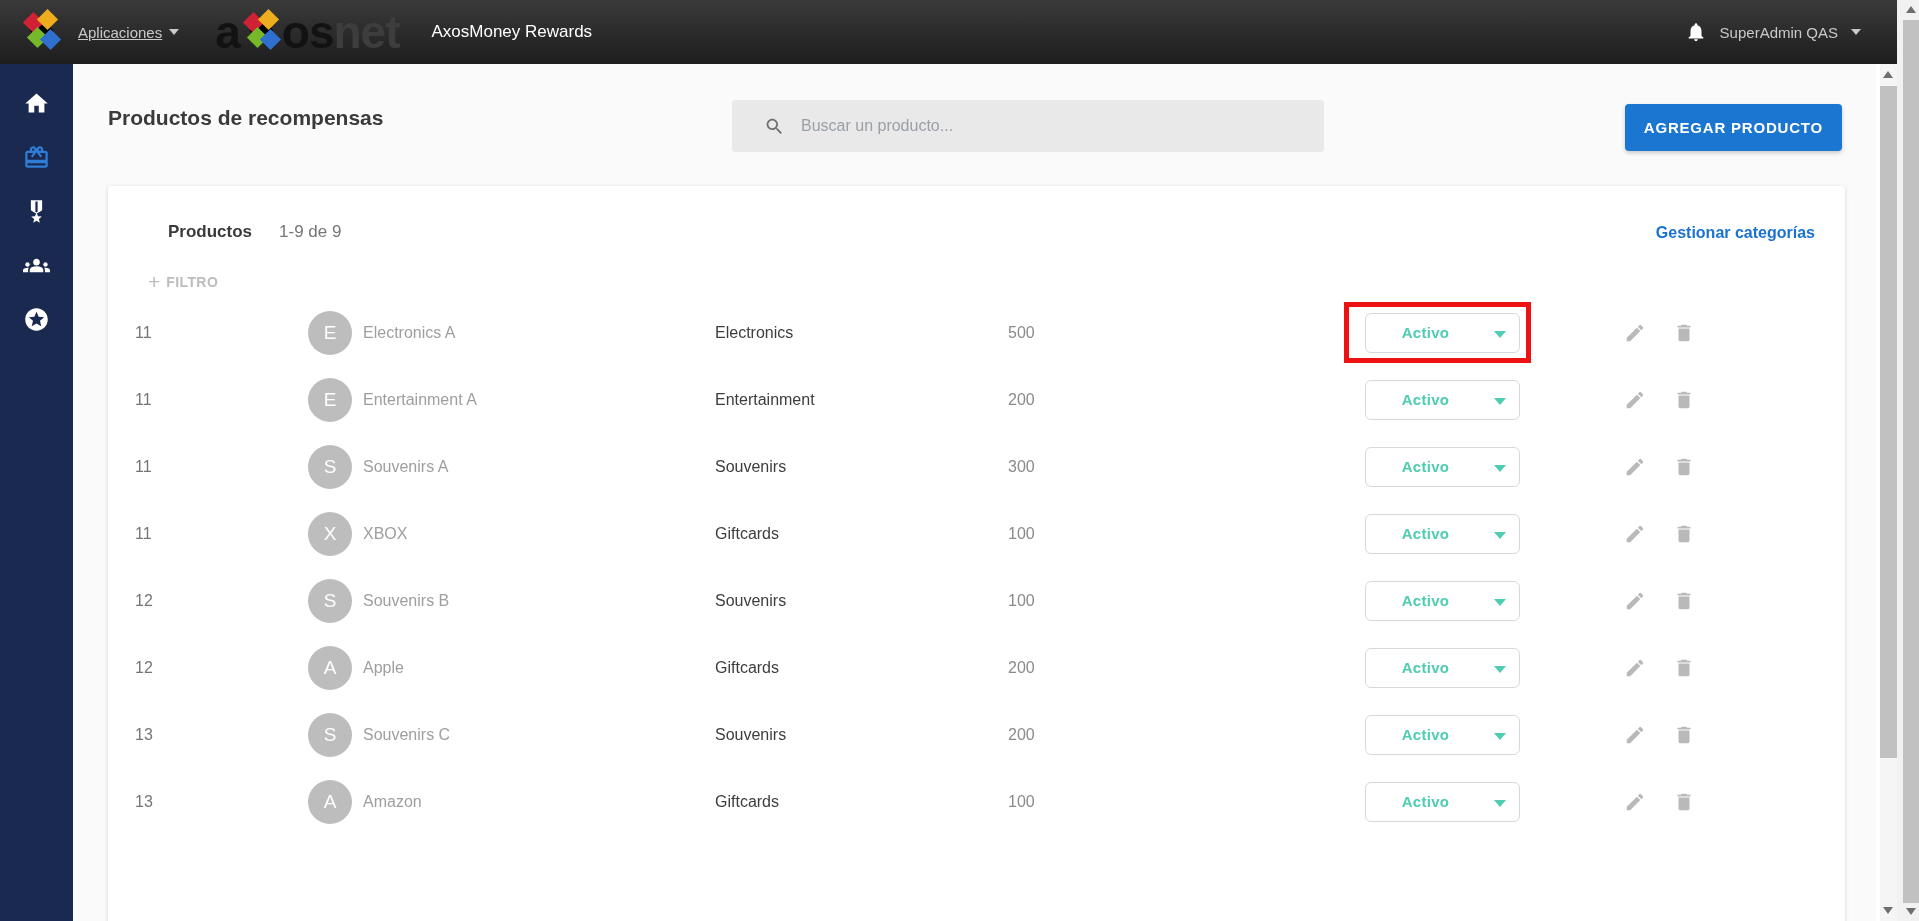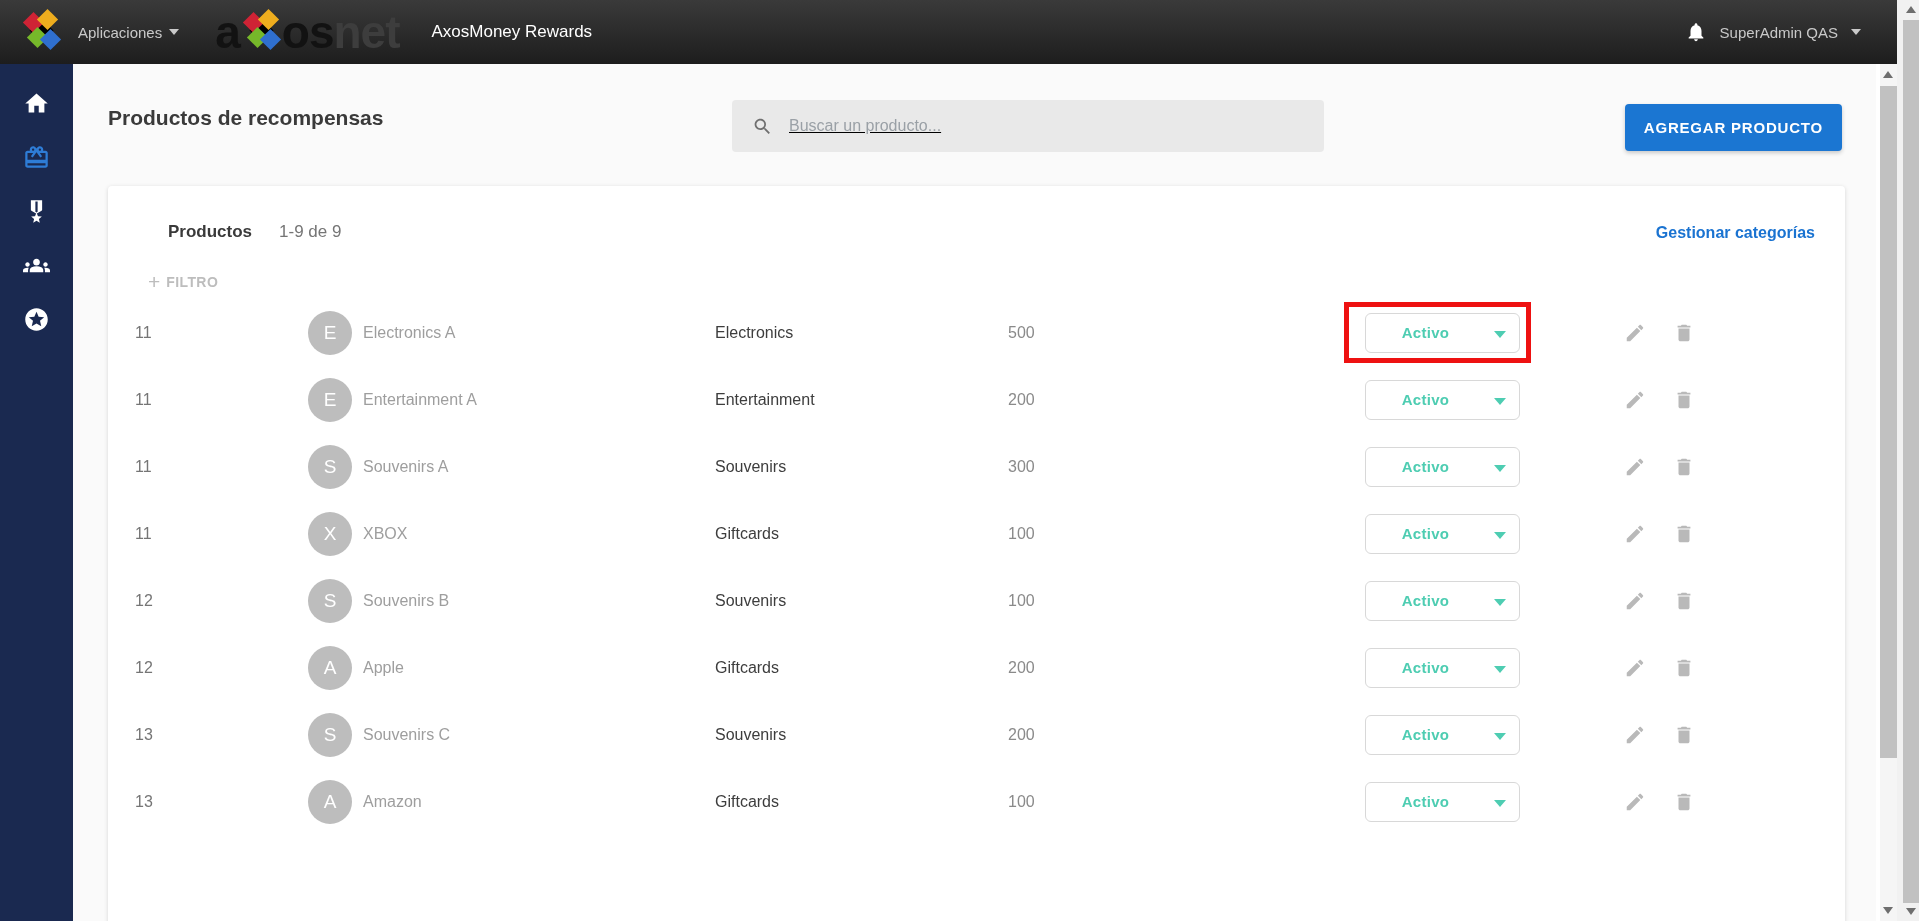--- a/index.html
+++ b/index.html
@@ -18,21 +18,21 @@
   .topbar{position:absolute;left:0;top:0;height:64px;right:22px;
     background:linear-gradient(var(--topbar-top),var(--topbar-bottom));
     display:flex;align-items:center;z-index:5;}
   .logo-x{position:relative;width:38px;height:44px;margin-left:22px;flex:none;}
   .dm{position:absolute;width:15px;height:15px;transform:rotate(45deg);}
   .dm.shadow{background:#000;width:17px;height:17px;}
   .logo-x .d1{background:#cf2335;left:4px;top:5px;}
   .logo-x .d2{background:#eead1e;left:18px;top:2px;}
   .logo-x .d3{background:#76b82a;left:8px;top:20px;}
   .logo-x .d4{background:#2f6fce;left:21px;top:22px;}
-  .apps{display:flex;align-items:center;gap:7px;margin-left:18px;color:#c9c9c9;font-size:15px;cursor:pointer;}
+  .apps{display:flex;align-items:center;gap:7px;margin-left:18px;color:#c9c9c9;font-size:15px;cursor:pointer;text-decoration:underline;}
   .caret-down{width:0;height:0;border-left:5px solid transparent;border-right:5px solid transparent;border-top:6px solid #c9c9c9;}
   .axosnet{display:flex;align-items:center;margin-left:36px;font-size:46px;font-weight:bold;letter-spacing:-1px;line-height:1;}
   .axosnet .dk{color:#121212;}
   .axosnet .nt{color:#3d3d3d;font-weight:bold;}
   .mini-x{position:relative;width:40px;height:46px;margin:0 1px;flex:none;}
   .mini-x .d1{background:#cf2335;left:5px;top:6px;}
   .mini-x .d2{background:#eead1e;left:20px;top:3px;}
   .mini-x .d3{background:#76b82a;left:9px;top:21px;}
   .mini-x .d4{background:#2f6fce;left:22px;top:23px;}
   .app-title{color:#fff;font-size:17px;margin-left:32px;}
@@ -45,21 +45,21 @@
     display:flex;flex-direction:column;align-items:center;padding-top:24px;z-index:4;}
   .side-item{width:30px;height:30px;margin-bottom:24px;display:flex;align-items:center;justify-content:center;cursor:pointer;}
   .side-item svg{width:27px;height:27px;fill:#fff;}
   .side-item.active svg{fill:var(--active-blue);}
 
   
   .main{position:absolute;left:73px;top:64px;right:43px;bottom:0;background:#fafafa;overflow:hidden;}
   .page-header{position:relative;height:122px;}
   .page-title{position:absolute;left:35px;top:42px;font-size:21px;font-weight:bold;color:var(--dark);}
   .searchbox{position:absolute;left:659px;top:36px;width:592px;height:52px;background:#e9e9e9;border-radius:4px;
-    display:flex;align-items:center;padding-left:20px;gap:16px;text-decoration:underline;}
+    display:flex;align-items:center;padding-left:32px;gap:16px;}
   .searchbox svg{width:21px;height:21px;fill:#6f6f6f;flex:none;}
   .searchbox input{border:none;background:transparent;outline:none;font-size:16px;color:#555;width:480px;
     font-family:"Liberation Sans","DejaVu Sans",sans-serif;}
   .searchbox input::placeholder{color:#9aa0a6;}
   .add-btn{position:absolute;right:34px;top:40px;height:47px;padding:0 19px;background:var(--btn-blue);
     color:#fff;font-size:15px;font-weight:bold;letter-spacing:.8px;border:none;border-radius:4px;cursor:pointer;
     box-shadow:0 2px 4px rgba(0,0,0,.2);font-family:"Liberation Sans","DejaVu Sans",sans-serif;}
 
   
   .card{margin:0 31px 0 35px;background:#fff;border-radius:4px;box-shadow:0 1px 4px rgba(0,0,0,.15);height:810px;}

